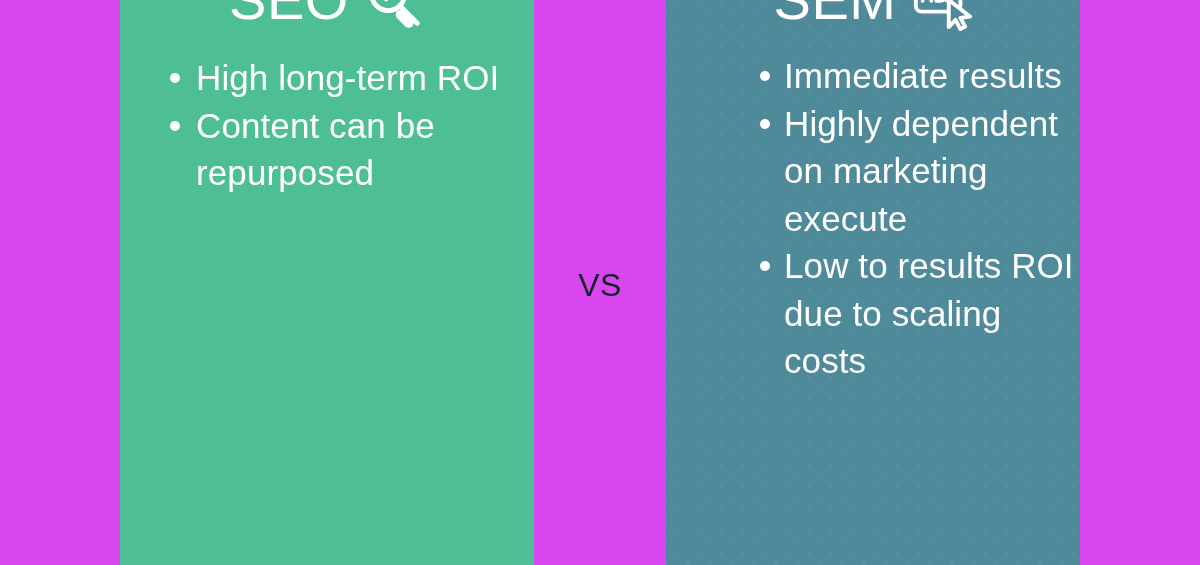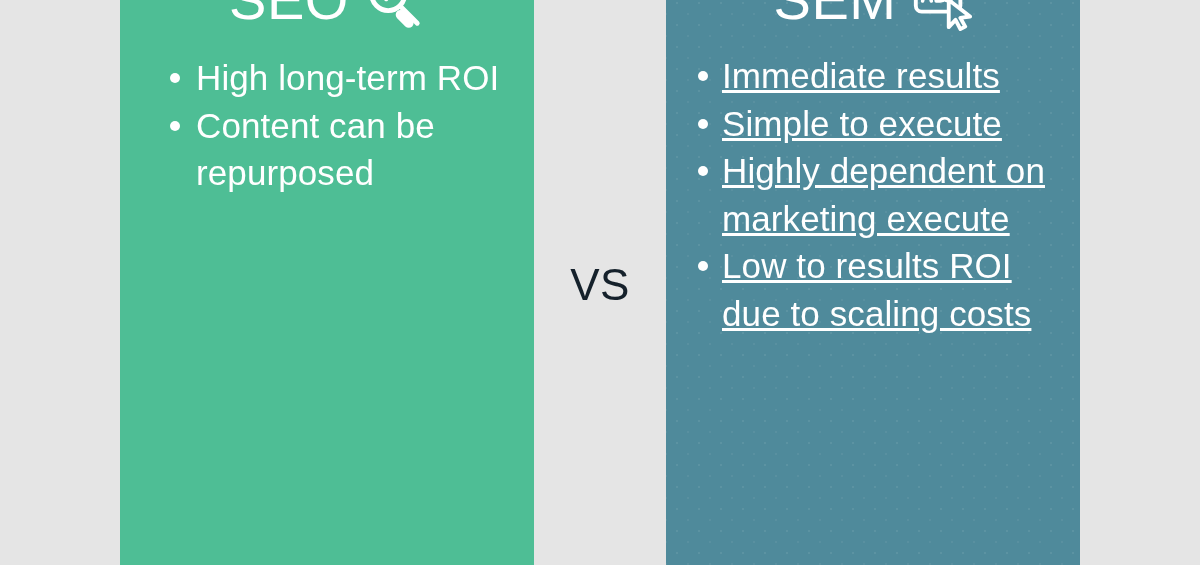--- a/index.html
+++ b/index.html
@@ -15,21 +15,21 @@
     font-family: "Liberation Sans", "DejaVu Sans", sans-serif;
     position: relative;
   }
 
   .stage {
     position: absolute;
     left: 0;
     top: 0;
     width: 1200px;
     height: 565px;
-    background: #e5e5e5;
+    background: #d946ef;
   }
 
   
   .panel {
     position: absolute;
     top: -52px;              
     height: 617px;
     box-sizing: border-box;
     overflow: hidden;
   }
@@ -125,38 +125,37 @@
     padding-left: 76px;
     padding-right: 6px;
     margin-top: 2px;
   }
   .list-seo .bullet-item::before {
     left: -26px;
     top: 19px;
   }
 
   .list-sem {
-    padding-left: 56px;
+    padding-left: 118px;
     padding-right: 6px;
     margin-top: 0px;
-    text-decoration: underline;
   }
   .list-sem .bullet-item::before {
     left: -24px;
     top: 19px;
   }
 
   
   .vs-badge {
     position: absolute;
     left: 534px;
     top: 255px;
     width: 132px;
     text-align: center;
-    font-size: 44px;
+    font-size: 32px;
     font-weight: 400;
     letter-spacing: 0.5px;
     color: #15212b;
     line-height: 60px;
   }
 </style>
 </head>
 <body>
 
 <div class="stage">
@@ -209,21 +208,20 @@
               <path d="M46 19.5 A5.5 5.5 0 0 0 40.5 16 A4.6 4.6 0 0 0 40.5 24.6
                        A4.6 4.6 0 0 1 40.5 33 A5.5 5.5 0 0 1 35 29.5"></path>
             </g>
             <path d="M40 32 L40 60 L47 52.5 L52 62 L57 59.5 L52 50.5 L62 49 Z" fill="#4f8a9b" stroke="#ffffff" stroke-width="4" stroke-linejoin="round"></path>
           </svg>
         </span>
       </div>
 
       <ul class="bullet-list list-sem">
         <li class="bullet-item">Immediate results</li>
-        <li class="bullet-item">Simple to execute</li>
         <li class="bullet-item">Highly dependent on marketing execute</li>
         <li class="bullet-item">Low to results ROI due to scaling costs</li>
       </ul>
 
     </div>
   </div>
 
 </div>
 
 </body></html>

